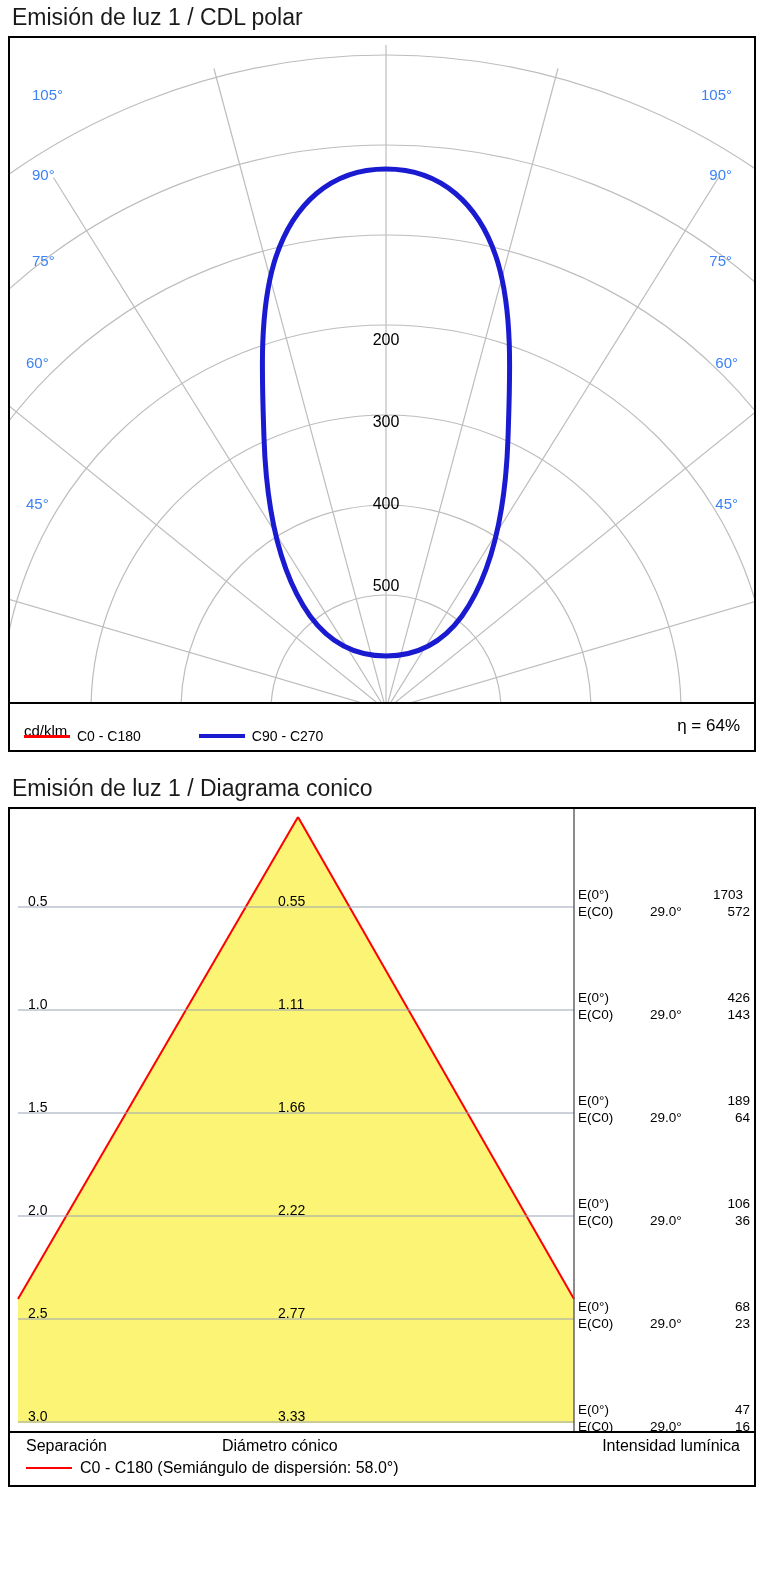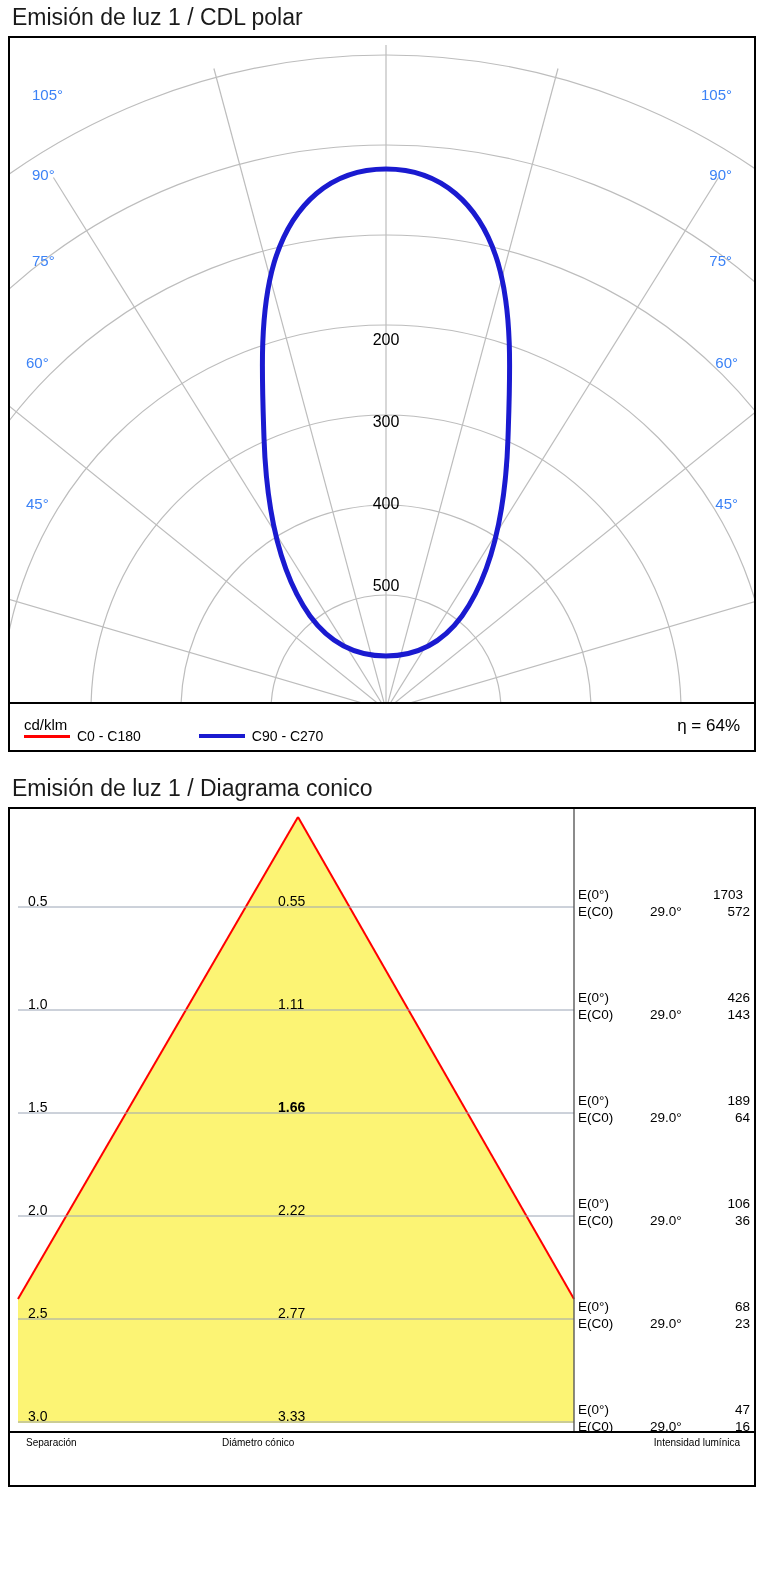--- a/index.html
+++ b/index.html
@@ -37,21 +37,21 @@
     overflow: hidden;
   }
   .polar-plot svg { display: block; }
   .polar-footer {
     border-top: 2px solid #000;
     height: 48px;
     position: relative;
   }
   .cdklm {
     position: absolute;
-    left: 14px; top: 12px;
+    left: 14px; top: 18px;
     font-size: 15px;
   }
   .eta {
     position: absolute;
     right: 14px; top: 12px;
     font-size: 17px;
   }
   .legend-row {
     position: absolute;
     left: 14px; top: 24px;
@@ -71,21 +71,21 @@
   .cone-plot {
     position: relative;
     width: 100%;
     height: 622px;
     overflow: hidden;
   }
   .cone-footer {
     border-top: 2px solid #000;
     height: 54px;
     position: relative;
-    font-size: 10px;
+    font-size: 16px;
   }
   .cf-sep  { position: absolute; left: 16px;  top: 4px; }
   .cf-diam { position: absolute; left: 212px; top: 4px; }
   .cf-int  { position: absolute; right: 14px; top: 4px; }
   .cf-legend {
     position: absolute; left: 16px; top: 26px;
     display: flex; align-items: center; gap: 8px;
   }
   .cf-legend .legend-line { width: 46px; background: #ff0000; height: 2px; }
 
@@ -220,21 +220,21 @@
       <div class="sep-label" style="left:18px; top:84px;">0.5</div>
       <div class="sep-label" style="left:18px; top:187px;">1.0</div>
       <div class="sep-label" style="left:18px; top:290px;">1.5</div>
       <div class="sep-label" style="left:18px; top:393px;">2.0</div>
       <div class="sep-label" style="left:18px; top:496px;">2.5</div>
       <div class="sep-label" style="left:18px; top:599px;">3.0</div>
 
       
       <div class="diam-label" style="left:268px; top:84px;">0.55</div>
       <div class="diam-label" style="left:268px; top:187px;">1.11</div>
-      <div class="diam-label" style="left:268px; top:290px;font-weight:bold;">1.66</div>
+      <div class="diam-label" style="left:268px; top:290px;">1.66</div>
       <div class="diam-label" style="left:268px; top:393px;">2.22</div>
       <div class="diam-label" style="left:268px; top:496px;">2.77</div>
       <div class="diam-label" style="left:268px; top:599px;">3.33</div>
 
       
       <div class="ecell" style="left:568px; top:78px; width:172px; height:32px;">
         <span class="lbl" style="top:0;">E(0°)</span>
         <span class="val" style="top:0;text-align:center;">1703</span>
         <span class="lbl" style="top:17px;">E(C0)</span>
         <span class="ang" style="top:17px;">29.0°</span>
@@ -274,16 +274,20 @@
         <span class="lbl" style="top:17px;">E(C0)</span>
         <span class="ang" style="top:17px;">29.0°</span>
         <span class="val" style="top:17px;">16</span>
       </div>
     </div>
 
     <div class="cone-footer">
       <div class="cf-sep">Separación</div>
       <div class="cf-diam">Diámetro cónico</div>
       <div class="cf-int">Intensidad lumínica</div>
+      <div class="cf-legend">
+        <span class="legend-line"></span>
+        <span>C0 - C180 (Semiángulo de dispersión: 58.0°)</span>
+      </div>
     </div>
   </div>
 
 </div>
 
 </body></html>

